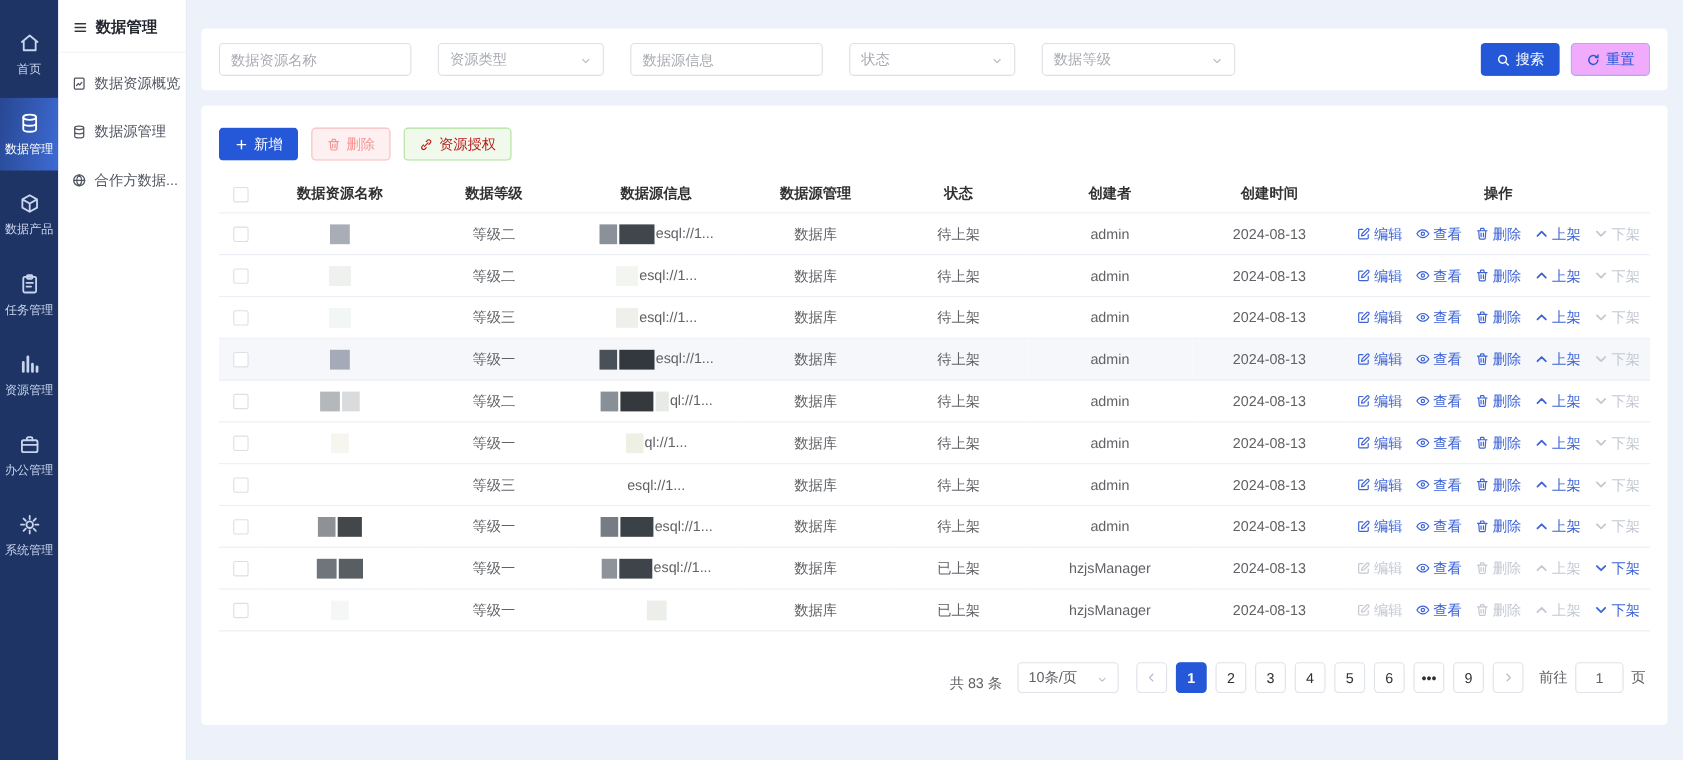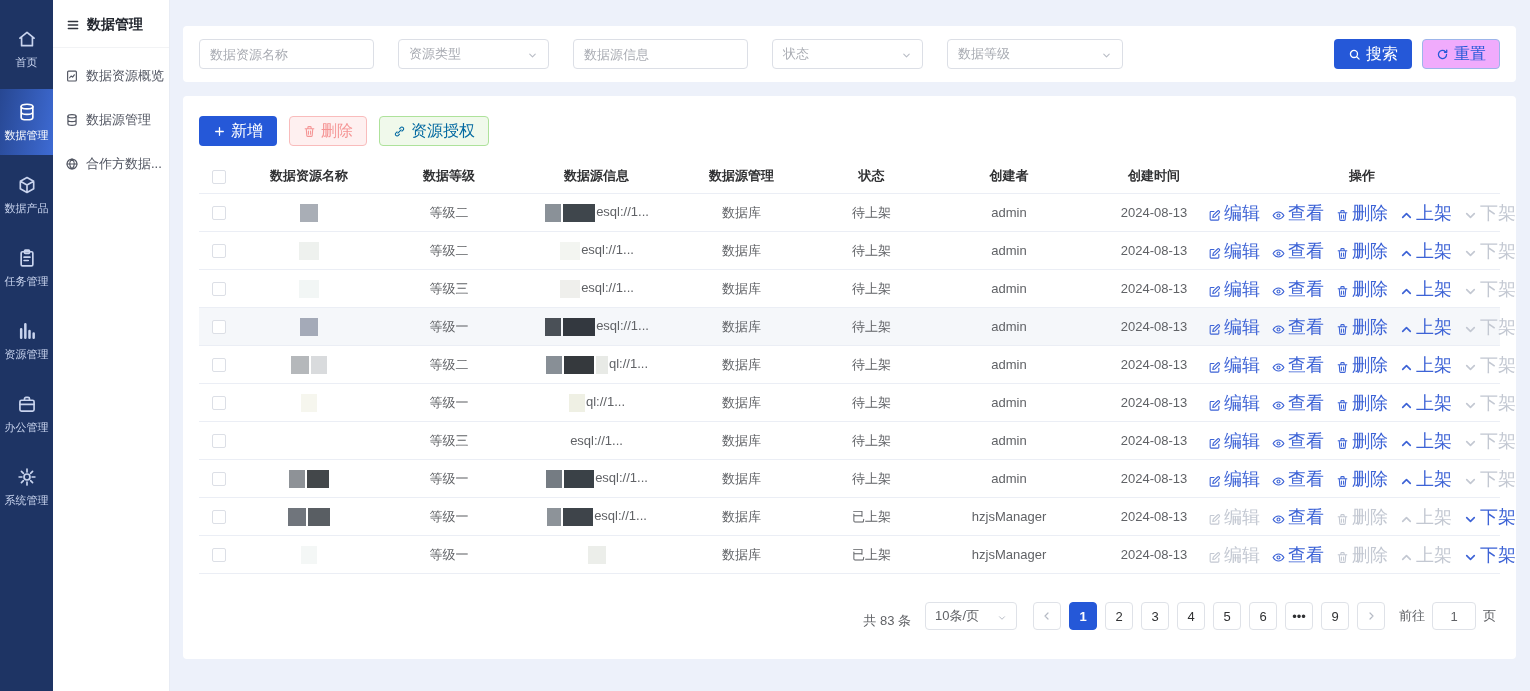--- a/index.html
+++ b/index.html
@@ -25,39 +25,39 @@
   
   .content { flex:1; padding:10px 14px 0 13px;margin-top:16px; }
 
   .filter-card { background:#fff; border-radius:4px; height:56px; display:flex; align-items:center; gap:24px; padding:0 16px; }
   .f-input { height:30px; width:175px; border:1px solid #dcdfe6; border-radius:4px; padding:0 10px; font-size:13px; color:#333; outline:none; }
   .f-input::placeholder { color:#a8abb2; }
   .f-select { height:30px; border:1px solid #dcdfe6; border-radius:4px; padding:0 10px; font-size:13px; color:#a8abb2; display:flex; align-items:center; justify-content:space-between; cursor:pointer; background:#fff; }
   .f-select .ic { width:11px; height:11px; color:#b9bdc6; }
   .w151 { width:151px; } .w176 { width:176px; }
   .filter-actions { margin-left:auto; display:flex; gap:10px; }
-  .btn { height:30px; border-radius:4px; font-size:16px; display:inline-flex; align-items:center; justify-content:center; gap:5px; cursor:pointer; border:1px solid transparent; padding:0 13px;font-family:Liberation Mono, monospace; }
+  .btn { height:30px; border-radius:4px; font-size:13px; display:inline-flex; align-items:center; justify-content:center; gap:5px; cursor:pointer; border:1px solid transparent; padding:0 13px; }
   .btn .ic { width:13px; height:13px; }
   .btn-search { background:#2558d8; color:#fff; }
   .btn-reset { background:#f0abfc; border-color:#9db5ea; color:#2558d8; }
 
   .main-card { background:#fff; border-radius:4px; margin-top:14px; height:563px; padding:20px 16px 0; }
   .toolbar { display:flex; gap:12px; margin-bottom:14px; }
   .btn-add { background:#2558d8; color:#fff; }
   .btn-del { background:#fef0f0; border-color:#f9bcbc; color:#f59595; }
-  .btn-auth { background:#f0f9eb; border-color:#aee29b; color:#0369a1; }
+  .btn-auth { background:#f0f9eb; border-color:#aee29b; color:#b91c1c; }
 
   table { width:100%; border-collapse:collapse; table-layout:fixed; }
   thead th { font-size:13px; font-weight:bold; color:#303133; text-align:center; padding:7px 0 8px; border-bottom:1px solid #ebeef5; }
   tbody td { height:38px; font-size:13px; color:#606266; text-align:center; border-bottom:1px solid #ebeef5; }
   tr.hl td { background:#f5f7fa; }
   .cb { display:inline-block; width:14px; height:14px; border:1px solid #dcdfe6; border-radius:2px; background:#fff; vertical-align:middle; cursor:pointer; }
   .redact { display:inline-block; height:18px; vertical-align:middle; margin:0 1px; }
   .ops { display:flex; align-items:center; justify-content:center; gap:12px; }
-  .op { display:inline-flex; align-items:center; gap:3px; color:#3d63d6; font-size:18px; cursor:pointer; white-space:nowrap; }
+  .op { display:inline-flex; align-items:center; gap:3px; color:#3d63d6; font-size:13px; cursor:pointer; white-space:nowrap; }
   .op .ic { width:13px; height:13px; }
   .op.disabled { color:#c3c8d2; cursor:default; }
 
   .pagination { display:flex; align-items:flex-end; justify-content:flex-end; gap:8px; margin-top:28px; font-size:13px; color:#606266; padding-right:4px; }
   .pg-total { margin-right:6px; }
   .pg-select { width:92px; height:28px; border:1px solid #dfe2e8; border-radius:4px; display:flex; align-items:center; justify-content:space-between; padding:0 9px; cursor:pointer; background:#fff; margin-right:8px; }
   .pg-select .ic { width:10px; height:10px; color:#b9bdc6; }
   .pg-btn { min-width:28px; height:28px; border:1px solid #dfe2e8; border-radius:4px; background:#fff; display:flex; align-items:center; justify-content:center; color:#303133; cursor:pointer; padding:0 4px; }
   .pg-btn .ic { width:12px; height:12px; color:#b5bac4; }
   .pg-btn.active { background:#2558d8; border-color:#2558d8; color:#fff; font-weight:bold; }

